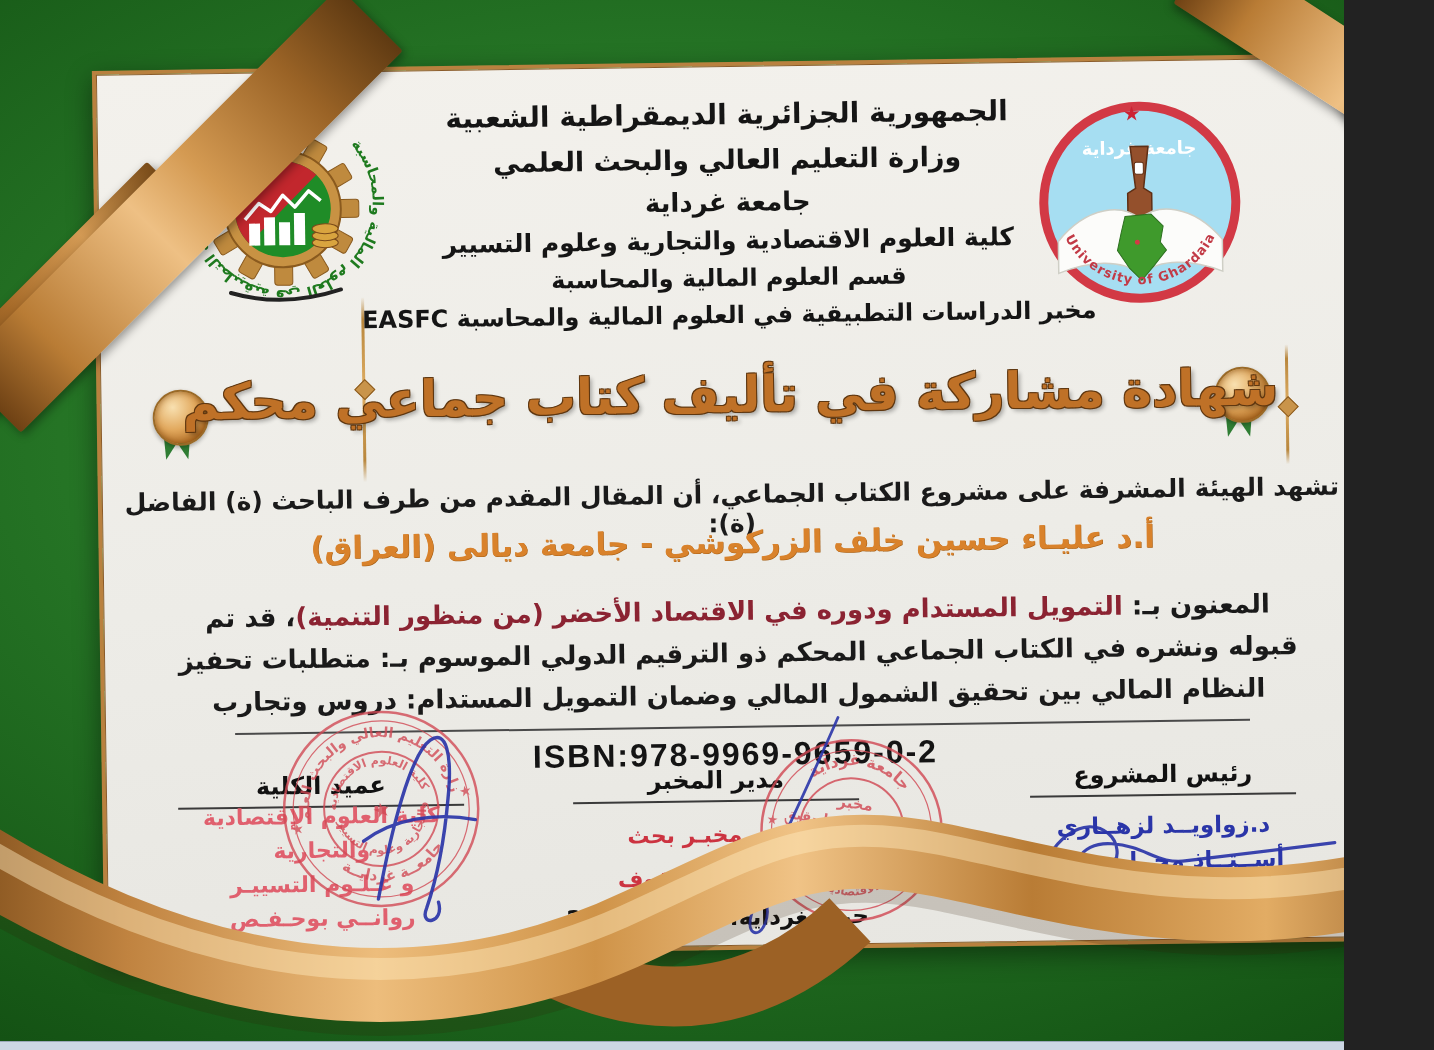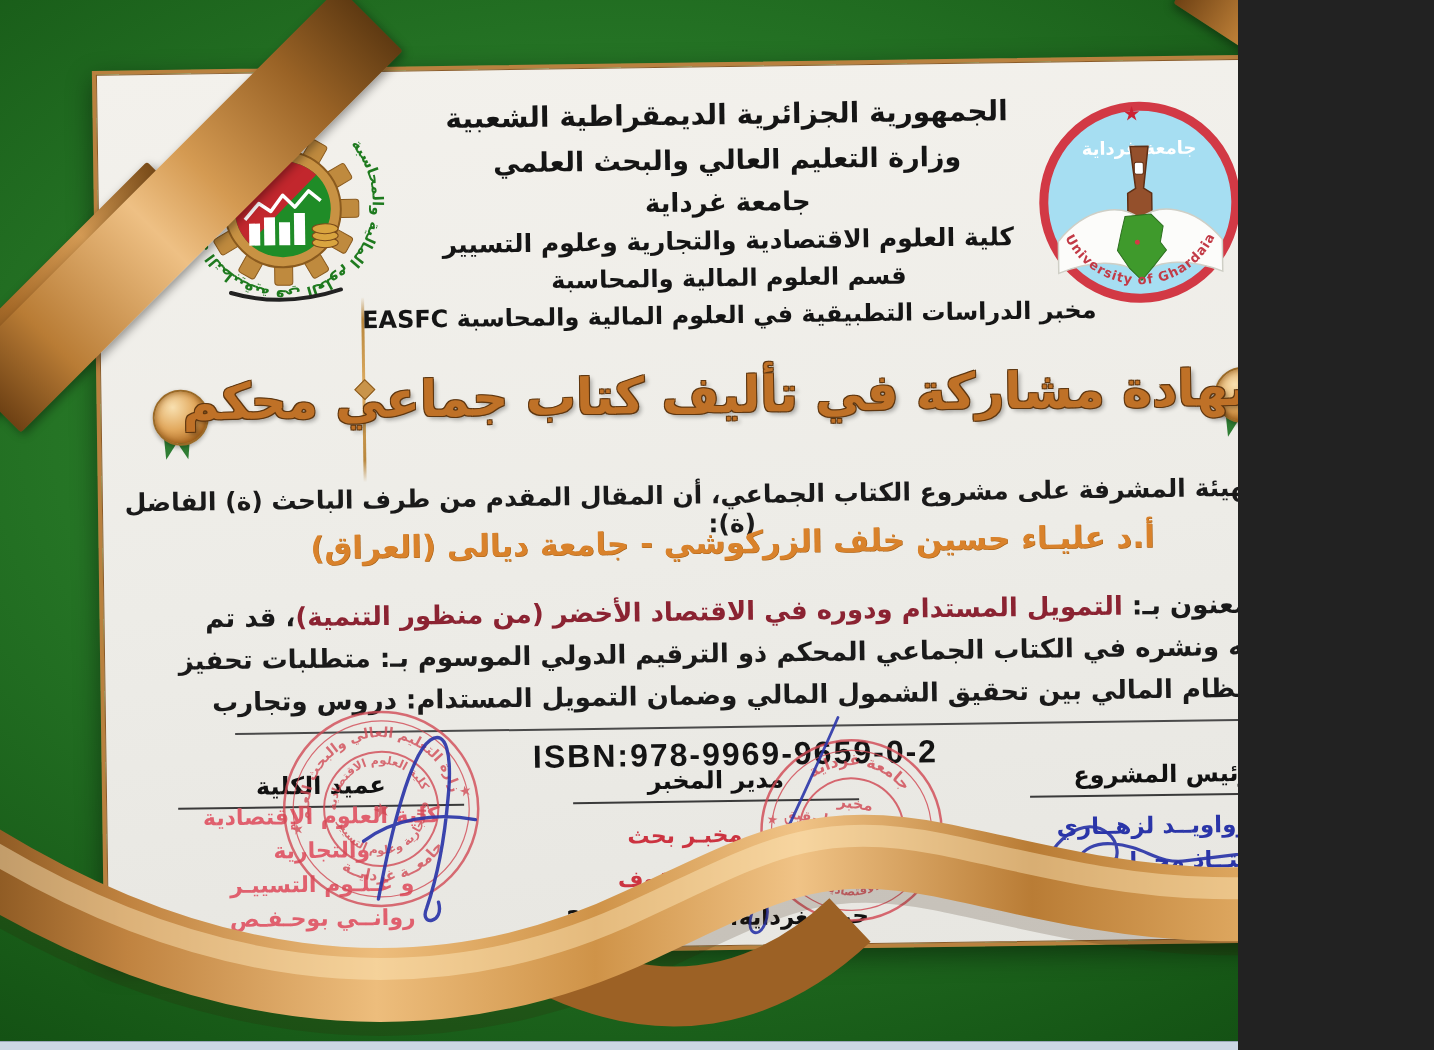--- a/index.html
+++ b/index.html
@@ -1,18 +1,18 @@
 <!DOCTYPE html>
 <html lang="ar"><head>
 <meta charset="utf-8">
 <style>
   * { margin:0; padding:0; box-sizing:border-box; }
   body { font-family:"DejaVu Sans", sans-serif; background:#222; }
   .canvas {
-    position:relative; width:1238px; height:1050px; overflow:hidden;
+    position:relative; width:1344px; height:1050px; overflow:hidden;
     background: radial-gradient(ellipse 120% 95% at 50% 42%, #2f8b2f 0%, #257425 38%, #165716 68%, #0a360a 100%);
   }
   
   .ribbon {
     position:absolute; border-radius:3px;
     background: linear-gradient(90deg,#6e4114 0%,#b97c35 16%,#eec084 44%,#d49a52 58%,#9a6326 82%,#5f3a12 100%);
     box-shadow: 0 4px 10px rgba(0,0,0,.38);
   }
   .r-tl  { width:540px; height:90px; left:-90px;  top:165px; transform:rotate(-45deg); z-index:5; }
   .r-tl2 { width:330px; height:70px; left:-110px; top:268px; transform:rotate(-45deg); z-index:4;

